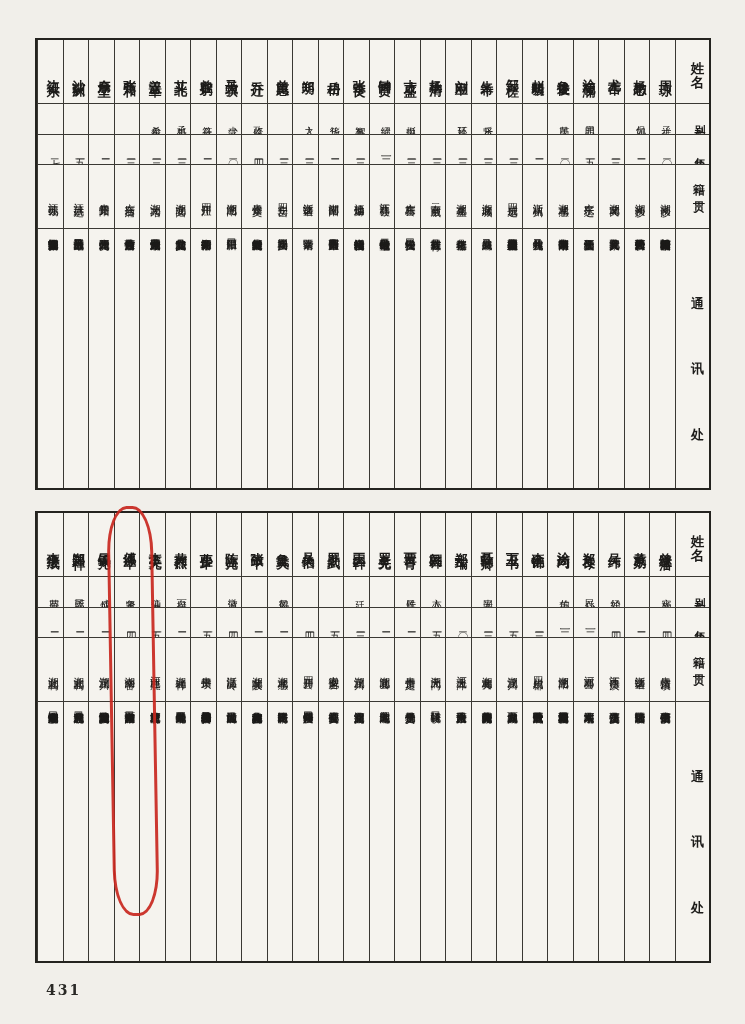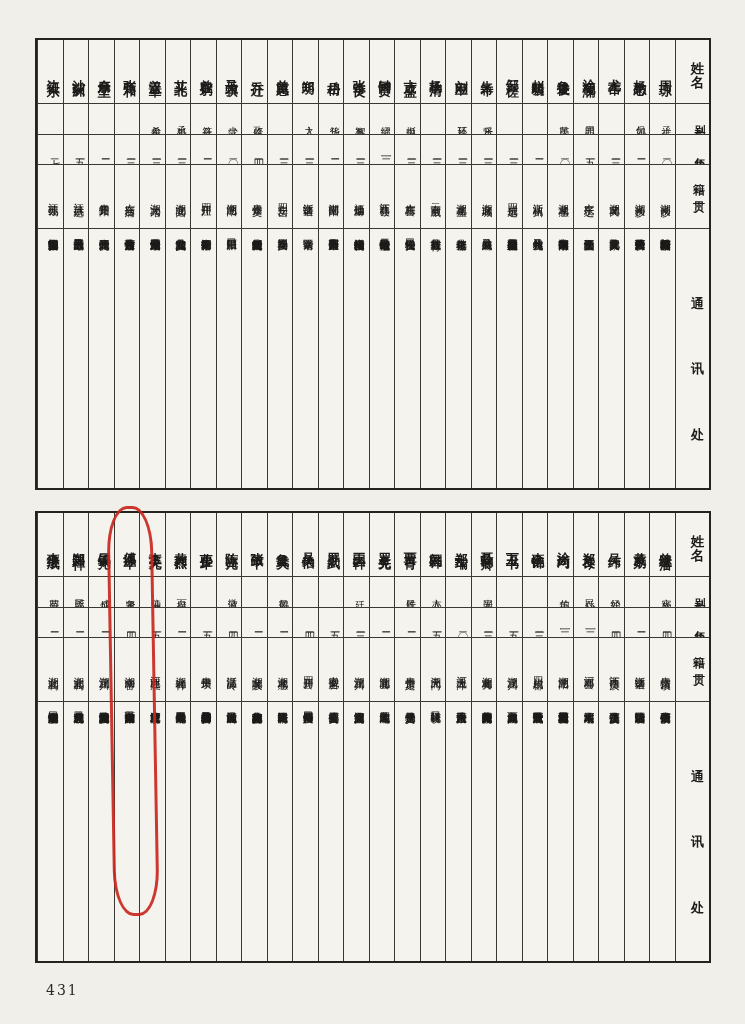--- a/index.html
+++ b/index.html
@@ -20,21 +20,21 @@
   .c-age{height:30px;font-size:11px;text-align:center;}
   .c-native{height:64px;font-size:10.5px;text-align:center;letter-spacing:1px;}
   .c-addr{flex:1;font-size:10.5px;border-bottom:none;line-height:1.22;}
   .header .cell{font-weight:bold;padding-right:4px;}
   .header .c-name{letter-spacing:14px;text-align:left;padding-top:10px;font-size:13.5px;}
   .header .c-alias{letter-spacing:3px;font-size:11px;}
   .header .c-age{letter-spacing:2px;font-size:11px;}
   .header .c-native{letter-spacing:18px;text-align:left;padding-top:9px;font-size:12px;}
   .header .c-addr{letter-spacing:66px;text-align:left;padding-top:56px;font-size:13px;}
   .page-number{position:absolute;left:46px;top:982px;font-size:14px;
-               font-family:"DejaVu Serif",serif;color:#2a2926;letter-spacing:2px;}
+               font-family:"DejaVu Serif",serif;color:#2a2926;letter-spacing:2px;font-weight:bold;}
   .red-oval{position:absolute;left:110px;top:506px;width:40px;height:404px;
             border:3.5px solid #c8271e;border-radius:20px/46px;
             transform:rotate(-1deg);pointer-events:none;opacity:.92;}
 </style>
 </head>
 <body>
 
 <div class="page">
   <div class="band band-top" id="band-0">
       <div class="col header">

